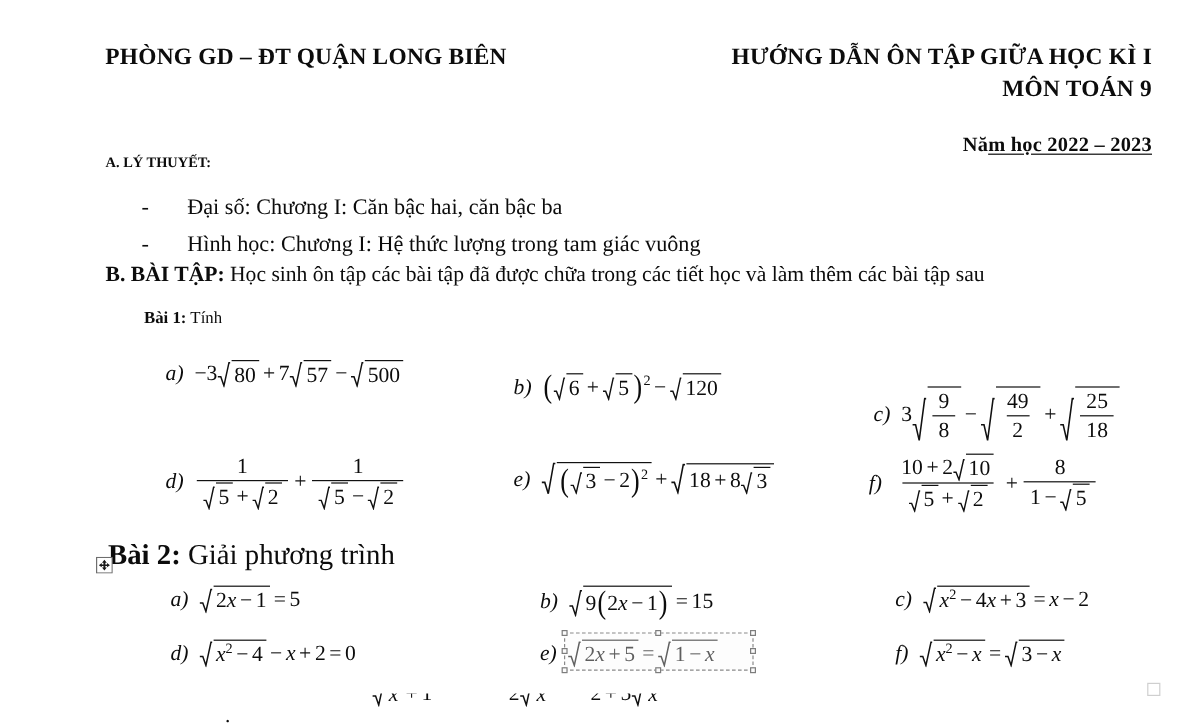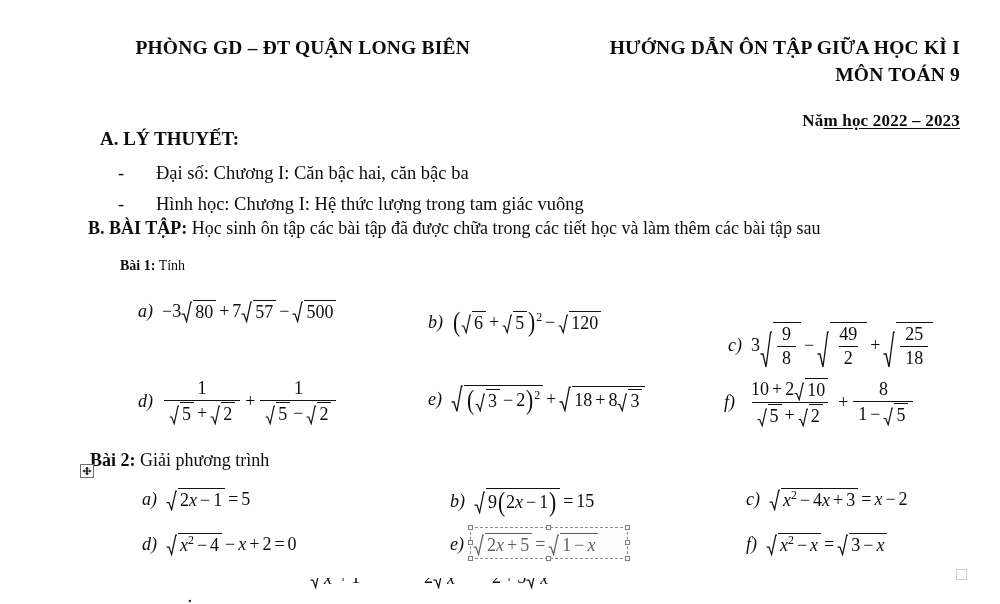--- a/index.html
+++ b/index.html
@@ -10,39 +10,39 @@
     background: #ffffff;
     font-family: "Liberation Serif", "DejaVu Serif", serif;
     color: #0c0c0c;
     overflow: hidden;
     position: relative;
   }
   .page { position: relative; width: 1000px; height: 604px; padding: 0; }
 
   
   .header { display: flex; padding: 34px 40px 0 40px; }
-  .header-left { width: 430px; text-align: right; }
+  .header-left { width: 430px; text-align: center; }
   .header-right { flex: 1; text-align: right; }
   .hdr-line {
     font-weight: bold;
     font-size: 19.5px;
     letter-spacing: .2px;
     line-height: 27px;
     white-space: nowrap;
   }
   .hdr-line.small { font-size: 17px; line-height: 26px; margin-top: 20px; }
   .u { text-decoration: underline; text-underline-offset: 2px; }
-  .section-a { position: absolute; left: 100px; top: 128px; font-weight: bold; font-size: 19px; }
+  .section-a { position: absolute; left: 88px; top: 128px; font-weight: bold; font-size: 12px; }
   .bullets { position: absolute; left: 118px; top: 158px; }
   .bullet { display: flex; font-size: 18.5px; line-height: 31px; white-space: nowrap; }
   .bullet .dash { width: 38px; }
   .section-b { position: absolute; left: 88px; top: 218px; font-size: 18px; white-space: nowrap; }
   .section-b b { font-weight: bold; }
   .bai1 { position: absolute; left: 88px; top: 258px; font-size: 14px; margin-left: 32px; }
-  .bai2 { position: absolute; left: 90px; top: 450px; font-size: 18px; }
+  .bai2 { position: absolute; left: 90px; top: 450px; font-size: 24px; }
   .bai-label { font-weight: bold; }
 
   
   .mrow { position: absolute; display: flex; align-items: center; }
   .mlabel { font-style: italic; font-size: 18px; margin-right: 9px; font-family: "Liberation Serif", serif; }
   .m { font-family: "Liberation Serif", "DejaVu Serif", serif; font-size: 18px; display: flex; align-items: center; }
   .mi { font-style: italic; }
   .op { margin: 0 3px; }
   .num { font-style: normal; }
 

